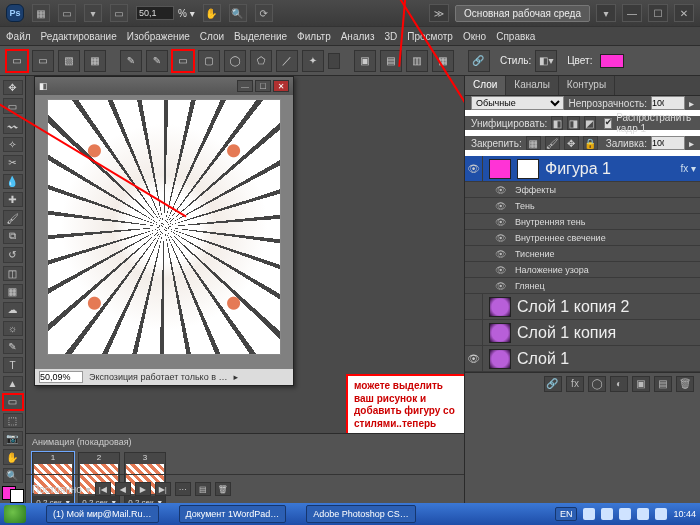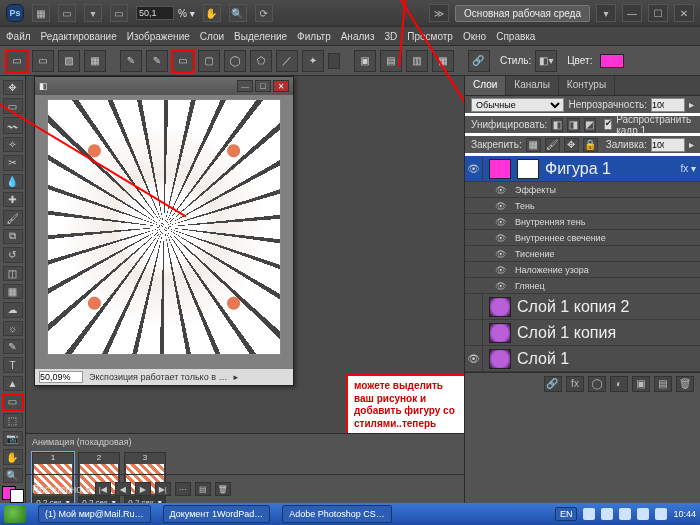--- a/index.html
+++ b/index.html
@@ -73,40 +73,40 @@
   .frame .dur{font-size:8px;color:#ddd;background:#393939;width:100%;height:12px;display:flex;align-items:center;justify-content:center;gap:2px;}
   .frame.sel{outline:1px solid #6fa8ff;}
   .anim-ctrl{position:absolute;bottom:0;left:0;right:0;height:18px;display:flex;align-items:center;gap:4px;padding:14px 6px;color:#ccc;border-top:1px solid #333;}
   .anim-ctrl .b{width:16px;height:14px;border:1px solid #333;background:#444;display:flex;align-items:center;justify-content:center;font-size:8px;}
 
   
   .right-dock { position:absolute; top:76px; right:0; bottom:22px; width:236px; background:#535353; border-left:1px solid #2a2a2a;}
   .tabs{height:20px;display:flex;background:#464646;border-bottom:1px solid #2a2a2a;}
   .tabs .tab{padding:3px 8px;color:#ccc;font-size:10px;border-right:1px solid #333;}
   .tabs .tab.active{background:#5a5a5a;color:#fff;}
-  .panel-row{display:flex;align-items:center;height:20px;padding:0 6px;gap:4px;color:#ddd;border-bottom:3px solid #ffffff;}
+  .panel-row{display:flex;align-items:center;height:20px;padding:0 6px;gap:4px;color:#ddd;border-bottom:6px solid #ffffff;}
   .panel-row select,.panel-row input{background:#e6e6e6;border:1px solid #888;font-size:9px;height:14px;}
   .panel-row .pct{width:34px;text-align:right;padding-right:20px;}
   .panel-row .lbl{flex:0 0 auto;}
   .panel-row .grow{flex:1;}
   .layers-list{background:#4c4c4c;}
   .layer{display:flex;align-items:center;height:26px;border-bottom:1px solid #3a3a3a;padding-right:4px;gap:6px;}
   .layer .eye{width:18px;height:100%;display:flex;align-items:center;justify-content:center;color:#ccc;border-right:1px solid #3a3a3a;}
   .layer .thumb{width:22px;height:20px;border:1px solid #222;background:#fff;}
   .layer .thumb.magenta{background:#ff33d6;}
   .layer .thumb.star{background:radial-gradient(circle,#b85fd9 0 60%,#2b0a36 100%);}
   .layer .name{color:#eee;font-size:16px;}
   .layer.selected{background:#1f4fa8;}
   .fx-row{display:flex;align-items:center;height:16px;padding-left:30px;gap:6px;color:#ddd;font-size:9px;border-bottom:1px solid #3a3a3a;}
   .fx-row .eye{width:14px;color:#bbb;}
   .bottom-btns{height:22px;display:flex;align-items:center;justify-content:flex-end;gap:4px;padding:0 6px;border-top:1px solid #2e2e2e;}
   .bottom-btns .ib{width:18px;height:16px;border:1px solid #333;background:#454545;color:#bbb;display:flex;align-items:center;justify-content:center;font-size:10px;}
 
   
-  .taskbar { position:absolute; left:0; right:0; bottom:0; height:22px; background:linear-gradient(#3b78d6,#1e4da8); display:flex; align-items:center; color:#fff; padding:0 4px; gap:12px;}
+  .taskbar { position:absolute; left:0; right:0; bottom:0; height:22px; background:linear-gradient(#3b78d6,#1e4da8); display:flex; align-items:center; color:#fff; padding:0 4px; gap:20px;}
   .start{width:22px;height:18px;border-radius:3px;background:radial-gradient(circle at 40% 40%,#6fc24a,#2a7a1c);} 
   .task{height:18px;padding:0 6px;background:#2c5fb3;border:1px solid #16366e;display:flex;align-items:center;font-size:9px;border-radius:2px;}
   .tray{margin-left:auto;display:flex;align-items:center;gap:6px;font-size:9px;}
   .lang{background:#2c5fb3;border:1px solid #16366e;padding:1px 4px;border-radius:2px;}
   .tray .ic{width:12px;height:12px;background:#cfe3ff;border-radius:2px;}
 
   .chk{width:11px;height:11px;border:1px solid #777;background:#ddd;display:inline-block;position:relative;}
   .chk.checked::after{content:"✔";position:absolute;left:0;top:-2px;font-size:9px;color:#333;}
 </style>
 </head>

